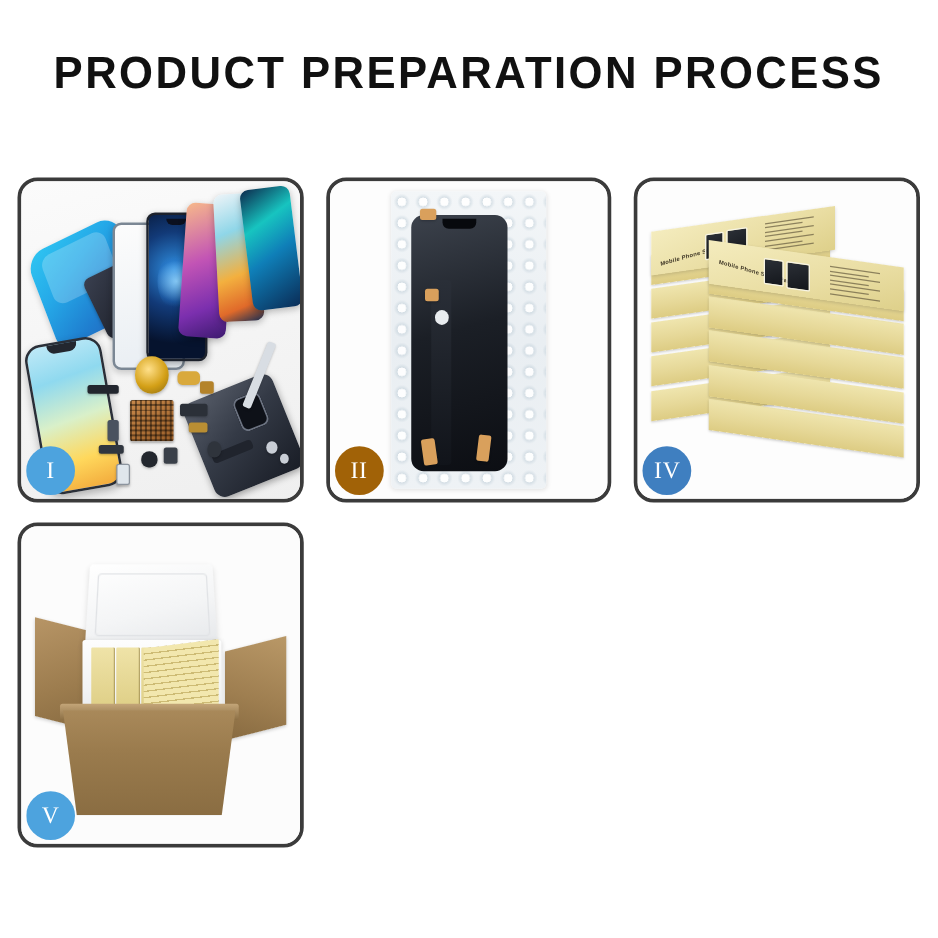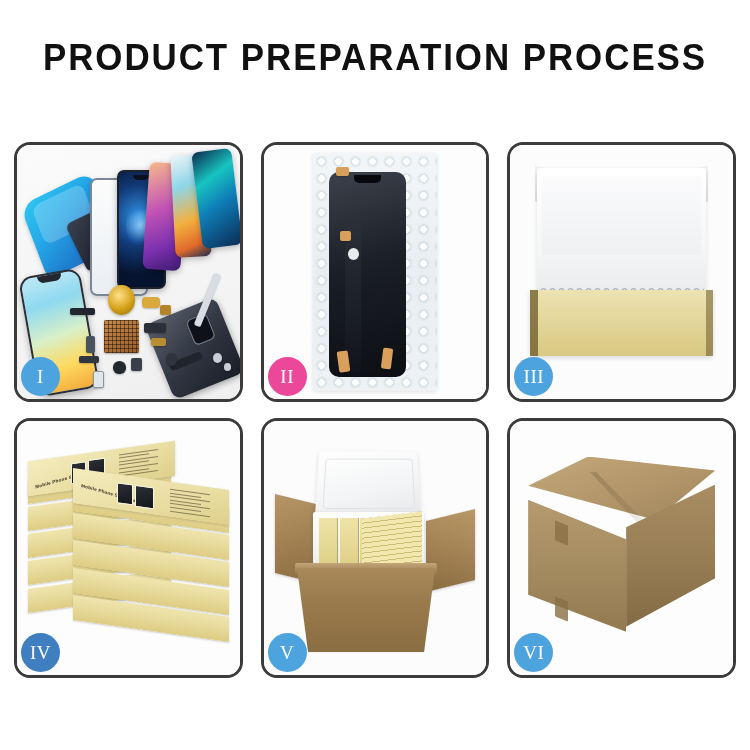--- a/index.html
+++ b/index.html
@@ -467,37 +467,25 @@
         <div class="bag">
           <div class="screenII"></div>
           <div class="flexII"></div>
           <div class="connII"></div>
           <div class="tapeII t1"></div>
           <div class="tapeII t2"></div>
           <div class="tapeII t3"></div>
           <div class="tapeII t4"></div>
         </div>
       </div>
-      <div class="badge" style="background:#ec4899">
+      <div class="badge" style="background:#a16207">
         <span>II</span>
       </div>
     </div>
 
-    <div class="panel">
-      <div class="photo p3">
-        <div class="lidflapL"></div>
-        <div class="lidflapR"></div>
-        <div class="foamlid"></div>
-        <div class="bubblefill"></div>
-        <div class="boxwall"></div>
-      </div>
-      <div class="badge" style="background:#4da3de">
-        <span>III</span>
-      </div>
-    </div>
 
     <div class="panel">
       <div class="photo p4">
         <div class="stack">
           <div class="sbox lb lb5"></div>
           <div class="sbox lb lb4"></div>
           <div class="sbox lb lb3"></div>
           <div class="sbox lb lb2"></div>
           <div class="sbox lb lb1"></div>
 
@@ -558,28 +546,15 @@
         </div>
         <div class="ybarsTop"></div>
         <div class="cartonRim"></div>
         <div class="carton"></div>
       </div>
       <div class="badge" style="background:#4da3de">
         <span>V</span>
       </div>
     </div>
 
-    <div class="panel">
-      <div class="photo p6">
-        <div class="vTop"></div>
-        <div class="vSeam"></div>
-        <div class="vLeft"></div>
-        <div class="vRight"></div>
-        <div class="vTape v1"></div>
-        <div class="vTape v2"></div>
-      </div>
-      <div class="badge" style="background:#4da3de">
-        <span>VI</span>
-      </div>
-    </div>
 
   </div>
 </div>
 
 </body></html>

